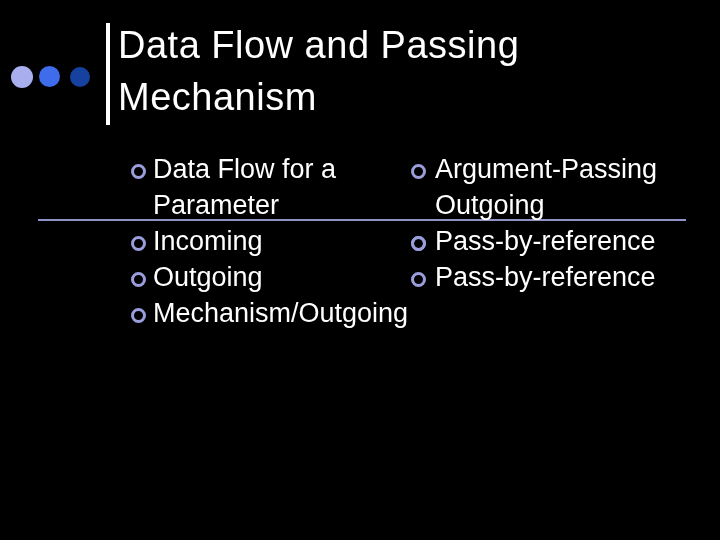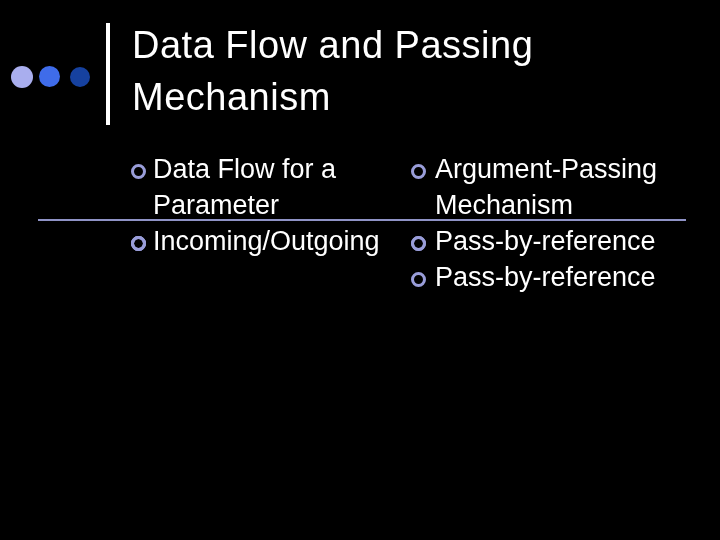--- a/index.html
+++ b/index.html
@@ -27,21 +27,21 @@
   .dot-3 { left: 70px; width: 20px; height: 20px; top: 67px; }
   .vbar {
     position: absolute;
     left: 106px;
     top: 23px;
     width: 4px;
     height: 102px;
   }
   .title {
     position: absolute;
-    left: 132px;
+    left: 118px;
     top: 19px;
     width: 480px;
     margin: 0;
     font-size: 38px;
     font-weight: 400;
     line-height: 52px;
     letter-spacing: 0.5px;
   }
   .divider {
     position: absolute;
@@ -89,34 +89,36 @@
 
   <div class="divider" style="background-color: rgb(143, 147, 198);"></div>
 
   <div class="col col-left" style="color: rgb(255, 255, 255);">
     <div class="item">
       <span class="ring" style="border-color: rgb(153, 157, 217);"></span>
       <span>Data Flow for a Parameter</span>
     </div>
     <div class="item">
       <span class="ring" style="border-color: rgb(153, 157, 217);"></span>
+      <span>Incoming</span>
     </div>
     <div class="item">
       <span class="ring" style="border-color: rgb(153, 157, 217);"></span>
+      <span>Outgoing</span>
     </div>
     <div class="item">
       <span class="ring" style="border-color: rgb(153, 157, 217);"></span>
-      <span>Incoming/Outgoing</span>
+      <span>Mechanism/Outgoing</span>
     </div>
   </div>
 
   <div class="col col-right" style="color: rgb(255, 255, 255);">
     <div class="item">
       <span class="ring" style="border-color: rgb(153, 157, 217);"></span>
-      <span>Argument-Passing Mechanism</span>
+      <span>Argument-Passing Outgoing</span>
     </div>
     <div class="item">
       <span class="ring" style="border-color: rgb(153, 157, 217);"></span>
     </div>
     <div class="item">
       <span class="ring" style="border-color: rgb(153, 157, 217);"></span>
       <span>Pass-by-reference</span>
     </div>
     <div class="item">
       <span class="ring" style="border-color: rgb(153, 157, 217);"></span>

